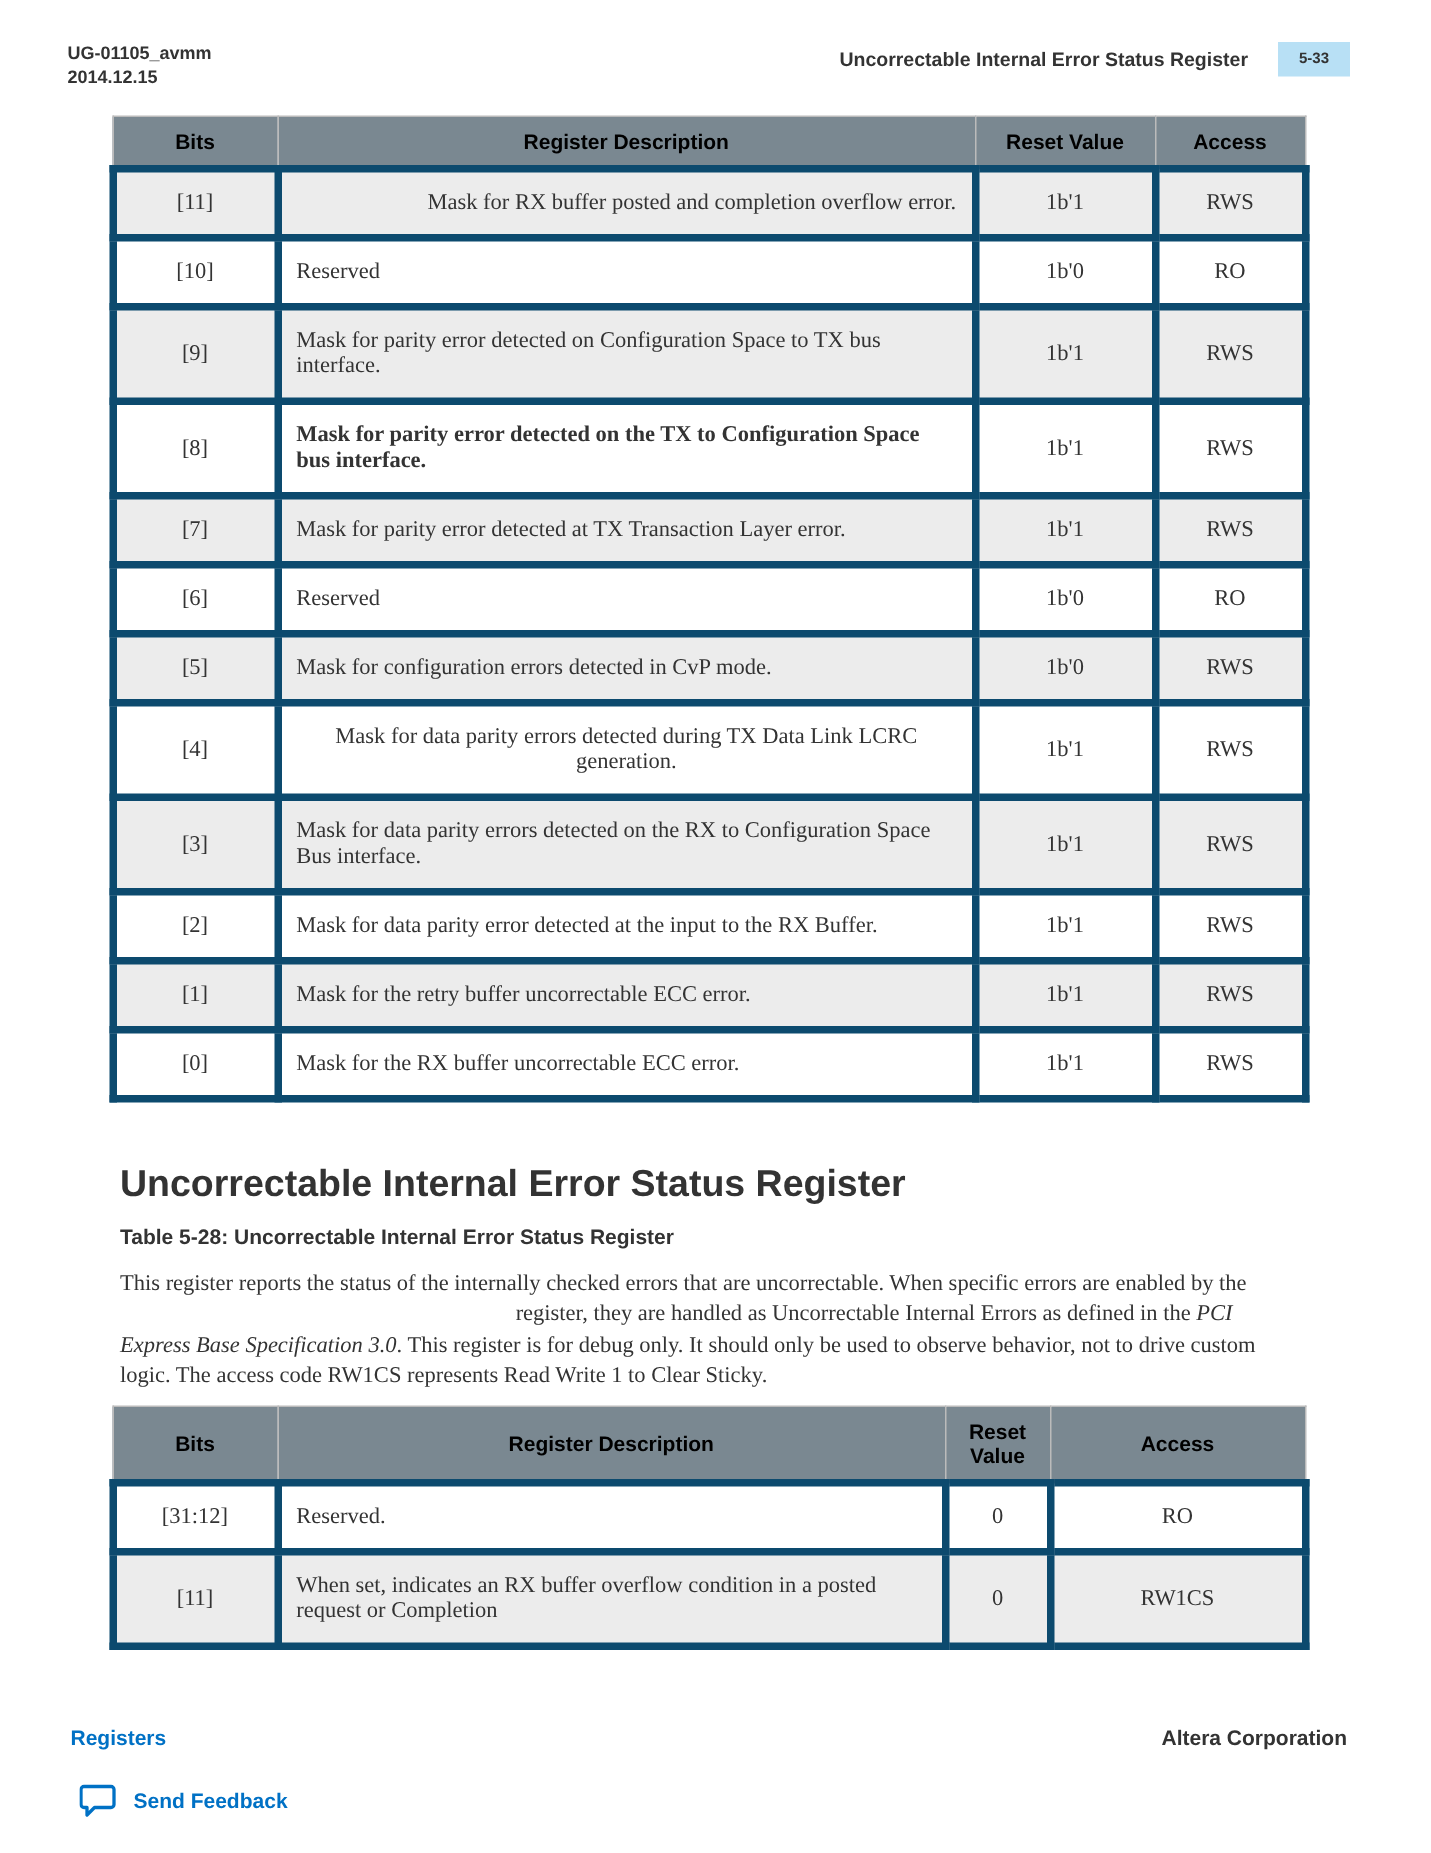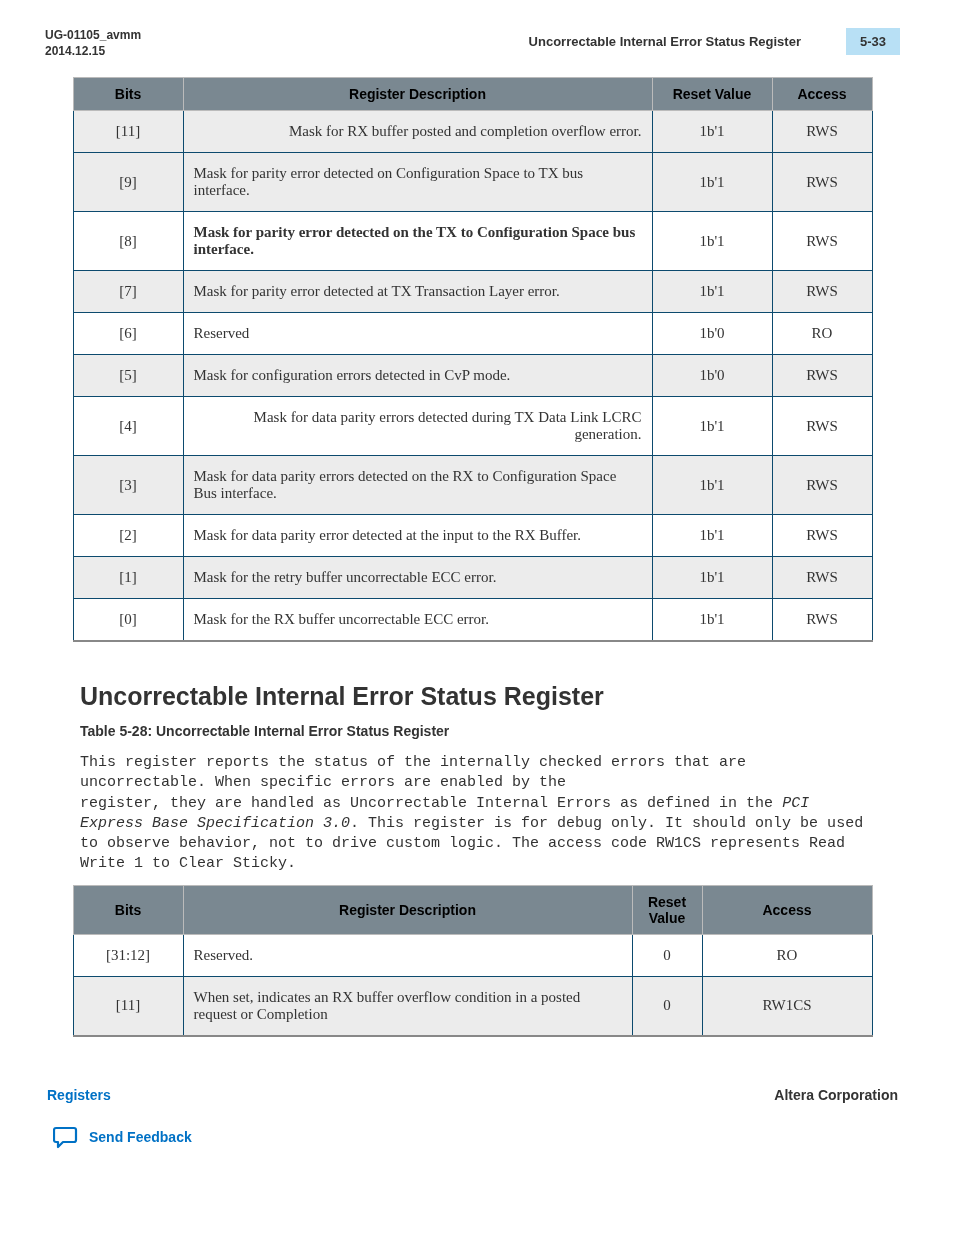--- a/index.html
+++ b/index.html
@@ -37,43 +37,42 @@
     font-weight: bold;
     font-size: 13px;
     padding-right: 20px;
     display: flex;
     align-items: center;
   }
   .page-number {
     background: #b8e0f5;
     font-weight: bold;
     padding: 6px 14px;
-    font-size: 13px;
-    margin-left: 25px;
+    font-size: 10px;
   }
 
   table.reg-table {
     width: 800px;
     margin: 0 auto;
     border-collapse: collapse;
     font-family: Georgia, 'Times New Roman', serif;
     border-bottom: 2px solid #888;
   }
   table.reg-table th {
     background: #7a8891;
     color: #000000;
     font-weight: bold;
     text-align: center;
     padding: 8px 10px;
     border: 1px solid #bbb;
     font-family: -apple-system, BlinkMacSystemFont, "Segoe UI", Arial, sans-serif;
     font-size: 14px;
   }
   table.reg-table td {
-    border: 1px solid #0c4a6e;
+    border: 5px solid #0c4a6e;
     padding: 12px 10px;
     vertical-align: middle;
     font-size: 15px;
   }
   table.reg-table .c-bits { width: 110px; text-align: center; }
   table.reg-table .c-desc { width: auto; }
   table.reg-table .c-reset { width: 120px; text-align: center; }
   table.reg-table .c-access { width: 100px; text-align: center; }
   table.reg-table tbody tr.alt { background: #ececec; }
 
@@ -89,21 +88,20 @@
   .table-caption {
     font-family: -apple-system, BlinkMacSystemFont, "Segoe UI", Arial, sans-serif;
     font-weight: bold;
     font-size: 14px;
     margin: 0 0 14px 35px;
   }
   .para {
     font-size: 15px;
     margin: 0 35px 10px 35px;
     line-height: 1.35;
-    font-family: Liberation Mono, monospace;
   }
   .para .italic { font-style: italic; }
   .para .gap { display:inline-block; width: 260px; }
 
   .footer {
     display: flex;
     justify-content: space-between;
     align-items: flex-start;
     margin-top: 50px;
     padding: 0 2px;
@@ -151,20 +149,26 @@
         <th class="c-access">Access</th>
       </tr>
     </thead>
     <tbody id="t1body">
         <tr class="alt">
           <td class="c-bits">[11]</td>
           <td class="c-desc" style="text-align: right;">Mask for RX buffer posted and completion overflow error.</td>
           <td class="c-reset">1b'1</td>
           <td class="c-access">RWS</td>
         </tr>
+        <tr>
+          <td class="c-bits">[10]</td>
+          <td class="c-desc" style="text-align: left;">Reserved</td>
+          <td class="c-reset">1b'0</td>
+          <td class="c-access">RO</td>
+        </tr>
         <tr class="alt">
           <td class="c-bits">[9]</td>
           <td class="c-desc" style="text-align: left;">Mask for parity error detected on Configuration Space to TX bus interface.</td>
           <td class="c-reset">1b'1</td>
           <td class="c-access">RWS</td>
         </tr>
         <tr>
           <td class="c-bits">[8]</td>
           <td class="c-desc" style="text-align: left; font-weight: bold;">Mask for parity error detected on the TX to Configuration Space bus interface.</td>
           <td class="c-reset">1b'1</td>
@@ -183,21 +187,21 @@
           <td class="c-access">RO</td>
         </tr>
         <tr class="alt">
           <td class="c-bits">[5]</td>
           <td class="c-desc" style="text-align: left;">Mask for configuration errors detected in CvP mode.</td>
           <td class="c-reset">1b'0</td>
           <td class="c-access">RWS</td>
         </tr>
         <tr>
           <td class="c-bits">[4]</td>
-          <td class="c-desc" style="text-align: right;">Mask for data parity errors detected during TX Data Link LCRC generation.</td>
+          <td class="c-desc" style="text-align: center;">Mask for data parity errors detected during TX Data Link LCRC generation.</td>
           <td class="c-reset">1b'1</td>
           <td class="c-access">RWS</td>
         </tr>
         <tr class="alt">
           <td class="c-bits">[3]</td>
           <td class="c-desc" style="text-align: left;">Mask for data parity errors detected on the RX to Configuration Space Bus interface.</td>
           <td class="c-reset">1b'1</td>
           <td class="c-access">RWS</td>
         </tr>
         <tr>

